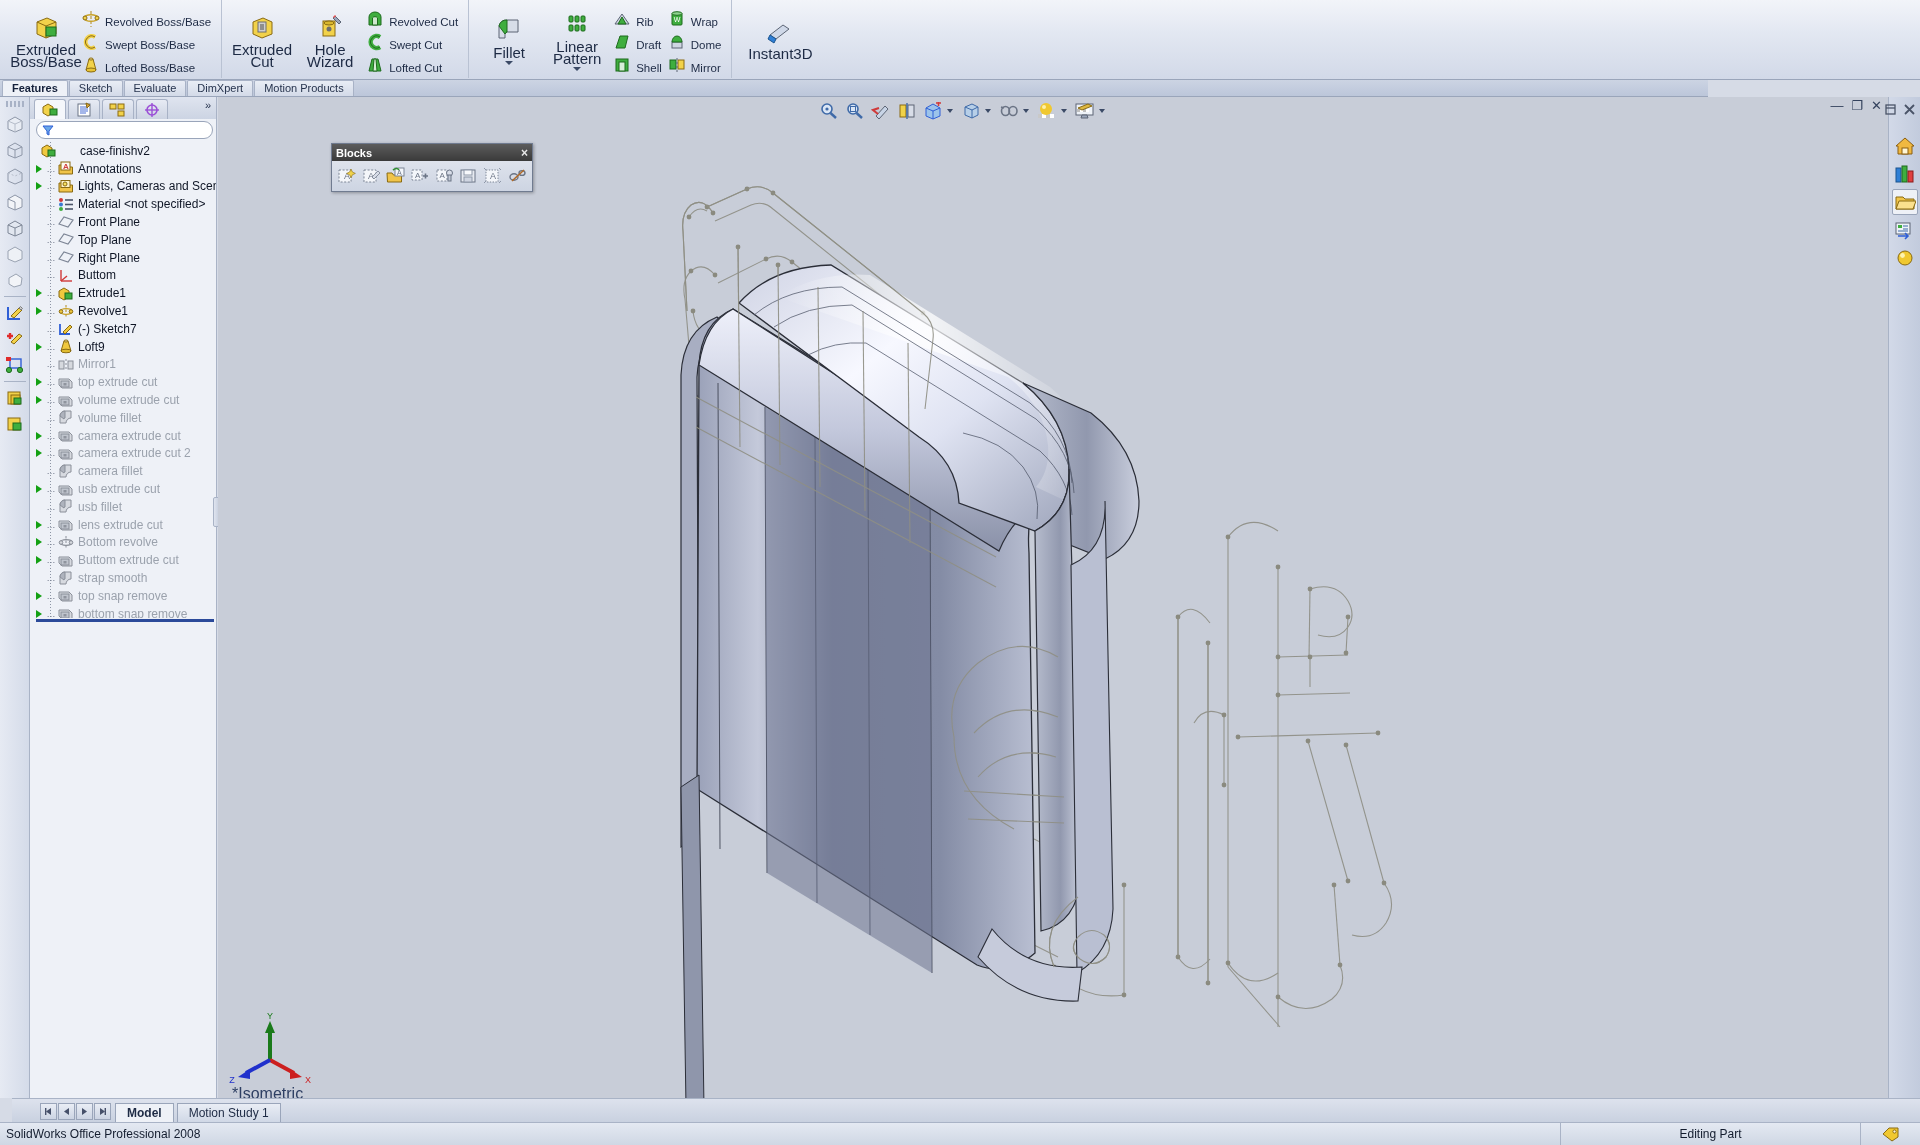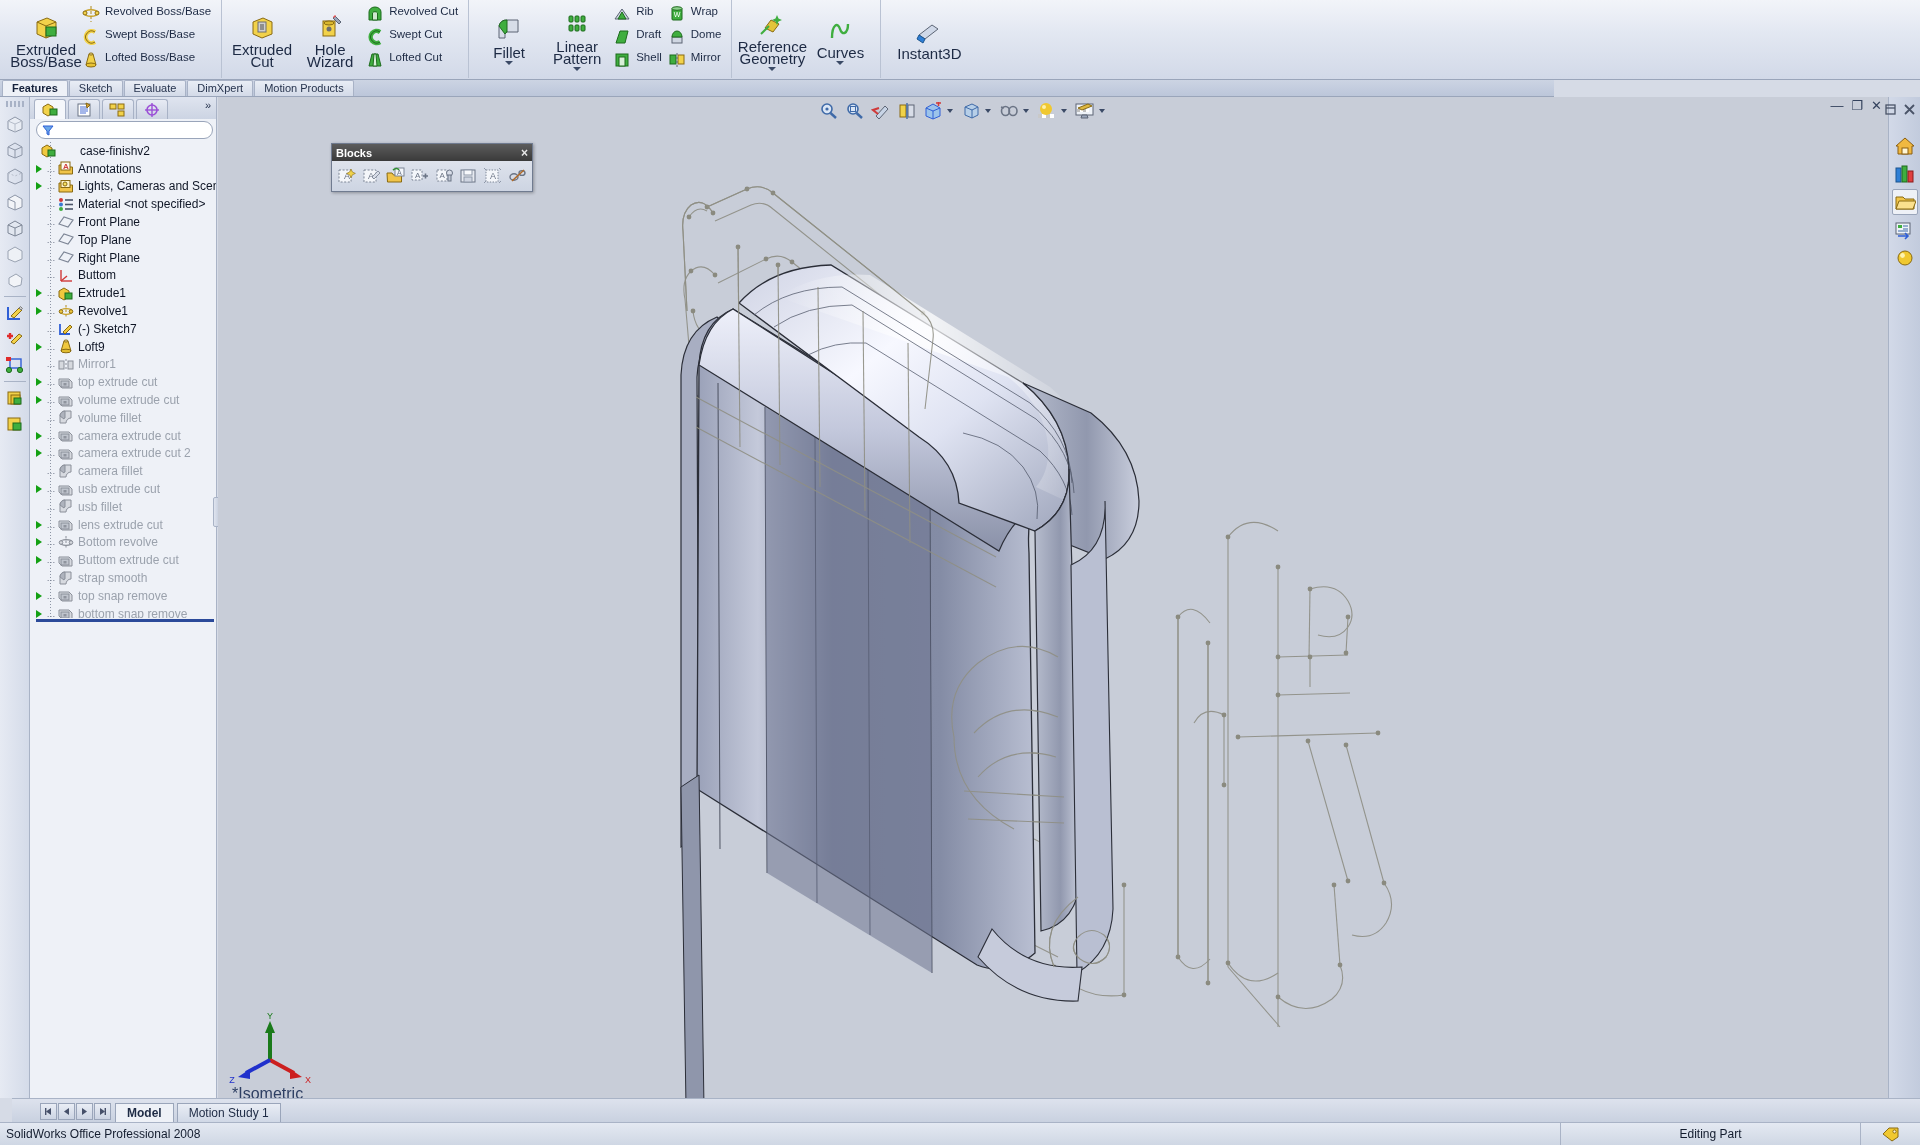--- a/index.html
+++ b/index.html
@@ -22,32 +22,32 @@
   }
   .ribbon-gap { width: 6px; }
   .rgroup { display: flex; align-items: center; padding: 0 6px; height: 78px; }
   .rgroup + .rgroup { border-left: 1px solid #b9c2d3; }
   .big-btn {
     display: flex; flex-direction: column; align-items: center; justify-content: center;
     width: 68px; height: 74px; padding-top: 2px; cursor: default;
   }
   .big-btn .lbl { font-size: 15px; color: #1d2a44; text-align: center; line-height: 12px; margin-top: 1px; }
   .small-col { display: flex; flex-direction: column; justify-content: center; height: 74px; }
-  .small-btn { display: flex; align-items: flex-start; height: 23px; padding: 0 4px 0 2px; cursor: default; }
+  .small-btn { display: flex; align-items: flex-end; height: 23px; padding: 0 4px 0 2px; cursor: default; }
   .small-btn .lbl { font-size: 11.5px; color: #1d2a44; margin-left: 5px; white-space: nowrap; }
   .dd-caret {
     width: 0; height: 0; border-left: 4px solid transparent; border-right: 4px solid transparent;
     border-top: 4px solid #3b4a66; margin: 2px auto 0;
   }
   .ico { display: inline-block; position: relative; }
   .ico svg { display: block; }
 
   
   .tabstrip {
-    position: absolute; left: 0; top: 80px; width: 1554px; height: 17px;
+    position: absolute; left: 0; top: 80px; width: 1708px; height: 17px;
     background: linear-gradient(180deg,#ccd4e3,#bcc6da);
     border-bottom: 1px solid #9aa5ba;
     display: flex; align-items: flex-start; padding-left: 2px;
   }
   .tab {
     height: 16px; line-height: 15px; padding: 0 9px; font-size: 11px; color: #26334d;
     background: linear-gradient(180deg,#e9edf5,#d3dae8);
     border: 1px solid #a8b2c6; border-bottom: none; margin-right: 1px;
     border-radius: 2px 2px 0 0; cursor: default;
   }
@@ -365,42 +365,20 @@
               <rect x="2" y="4" width="6" height="9" fill="#3fae3f" stroke="#1d6b1d"></rect>
               <rect x="10" y="4" width="6" height="9" fill="#f2d24a" stroke="#8a6b12"></rect>
               <line x1="9" y1="2" x2="9" y2="16" stroke="#5c6575" stroke-dasharray="2,2"></line>
             </svg>
           </span>
           <span class="lbl">Mirror</span>
         </div>
       </div>
     </div>
 
-    <div class="rgroup">
-      <div class="big-btn">
-        <span class="ico">
-          <svg width="30" height="30" viewBox="0 0 30 30">
-            <path d="M8 18 L14 10 L22 14 L16 22 Z" fill="#e3c43a" stroke="#8a6b12"></path>
-            <line x1="4" y1="24" x2="12" y2="16" stroke="#3fae3f" stroke-width="2"></line>
-            <path d="M20 5 l1.5 3.5 3.5 1.5 -3.5 1.5 -1.5 3.5 -1.5 -3.5 -3.5 -1.5 3.5 -1.5z" fill="#3fae3f"></path>
-          </svg>
-        </span>
-        <span class="lbl">Reference<br>Geometry</span>
-        <div class="dd-caret"></div>
-      </div>
-      <div class="big-btn">
-        <span class="ico">
-          <svg width="30" height="30" viewBox="0 0 30 30">
-            <path d="M7 22 C7 8, 13 6, 15 13 C17 20, 23 18, 23 8" fill="none" stroke="#3fae3f" stroke-width="2.4"></path>
-          </svg>
-        </span>
-        <span class="lbl">Curves</span>
-        <div class="dd-caret"></div>
-      </div>
-    </div>
 
     <div class="rgroup">
       <div class="big-btn" style="width:84px">
         <span class="ico">
           <svg width="30" height="26" viewBox="0 0 30 26">
             <path d="M5 14 L18 4 L24 8 L11 18 Z" fill="#cfd8e8" stroke="#5c6575"></path>
             <path d="M5 14 L11 18 L9 22 L3 18 Z" fill="#2f7fd6" stroke="#1b558f"></path>
           </svg>
         </span>
         <span class="lbl">Instant3D</span>

